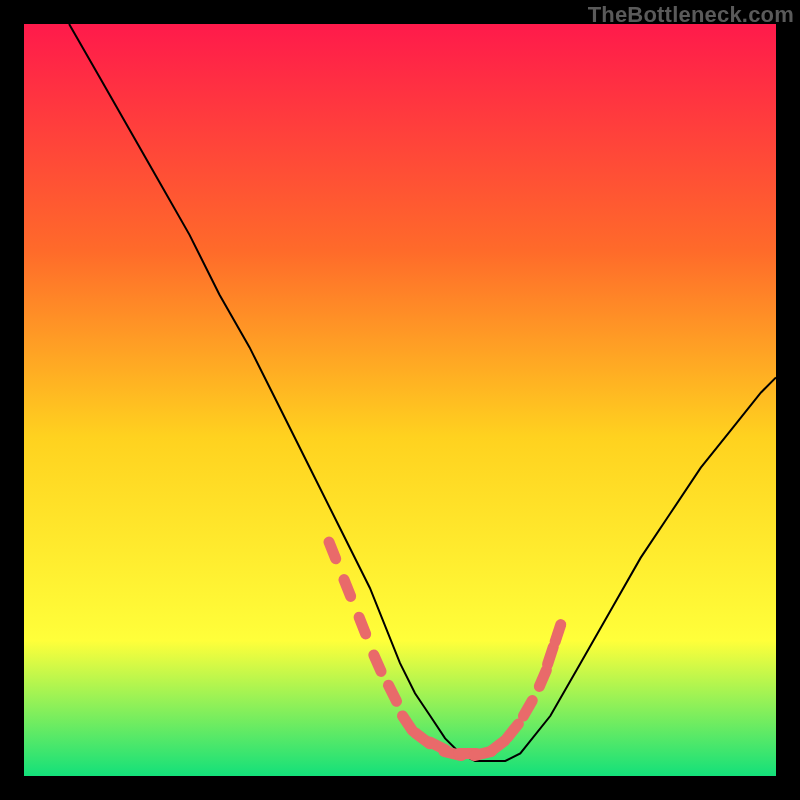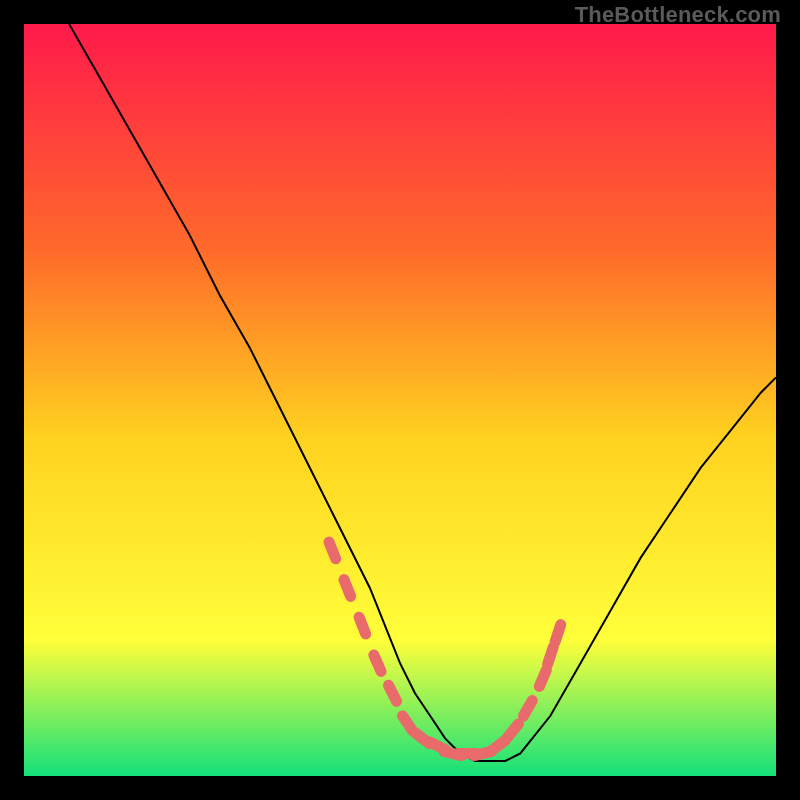--- a/index.html
+++ b/index.html
@@ -22,21 +22,21 @@
   .plot {
     position: absolute;
     left: 0;
     top: 0;
     width: 752px;
     height: 752px;
   }
   .watermark {
     position: absolute;
     top: 2px;
-    right: 19px;
+    right: 6px;
     font-size: 22px;
     font-weight: 600;
     color: #5a5a5a;
     letter-spacing: 0.2px;
   }
   svg { display: block; }
 </style>
 </head>
 <body>
 

